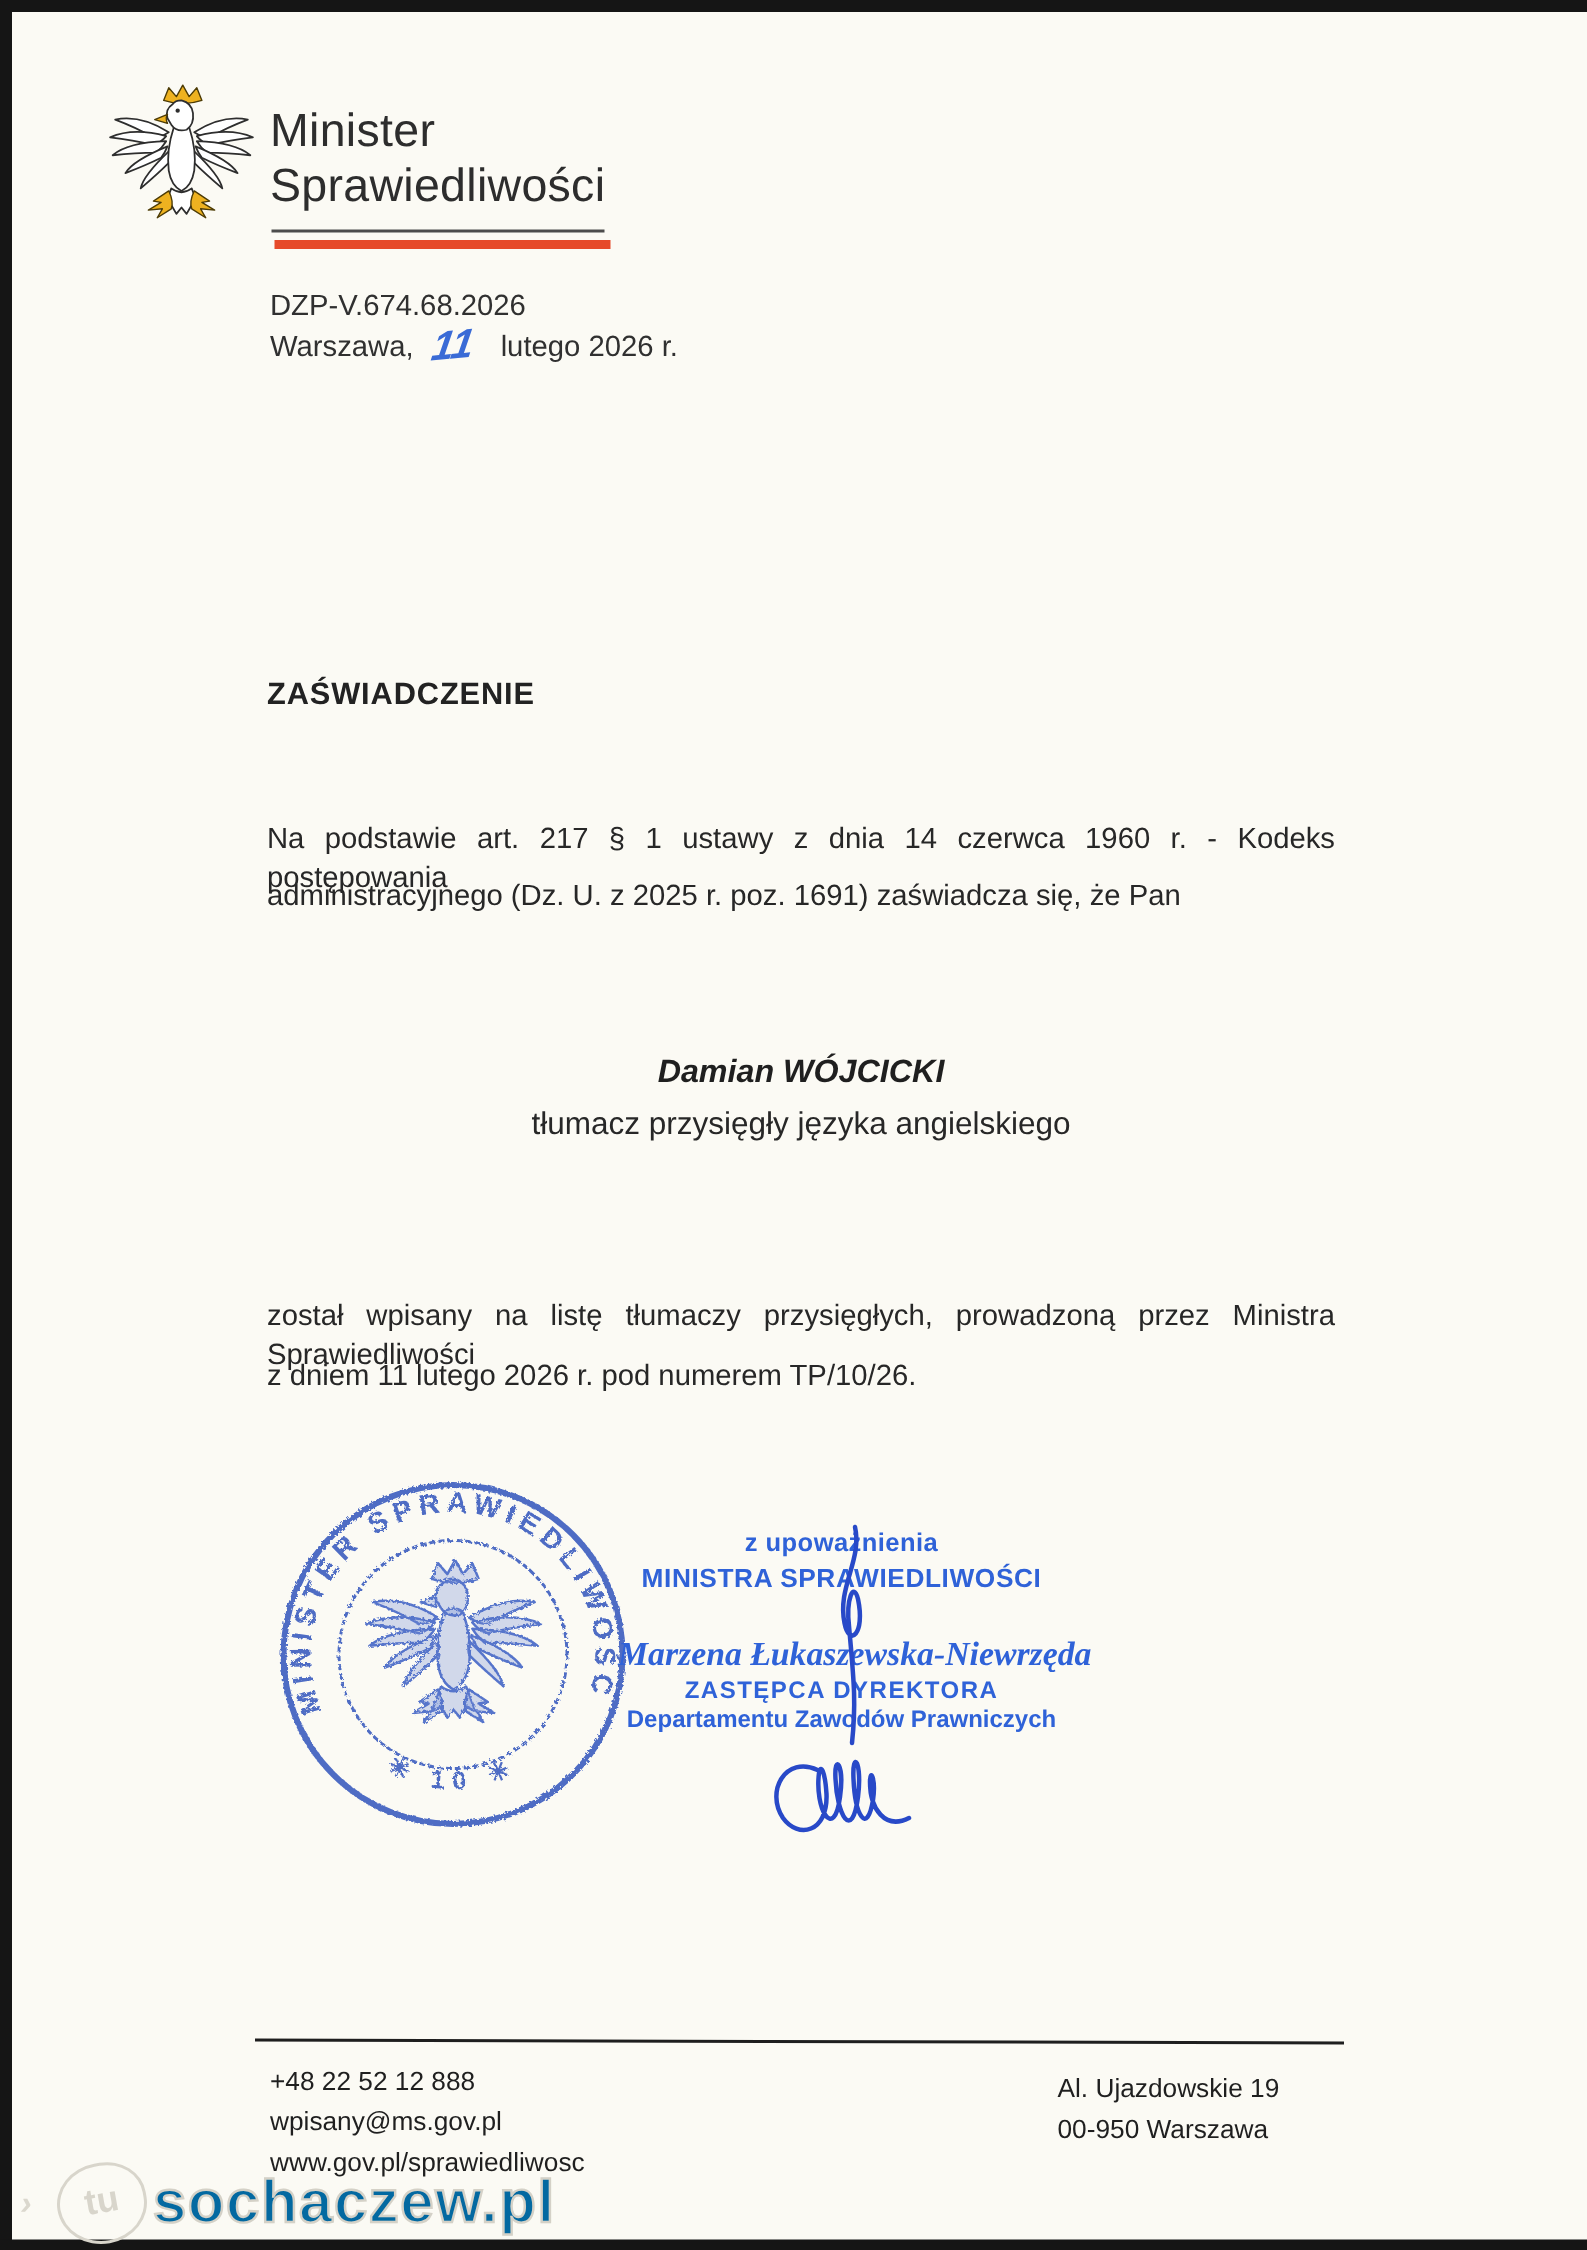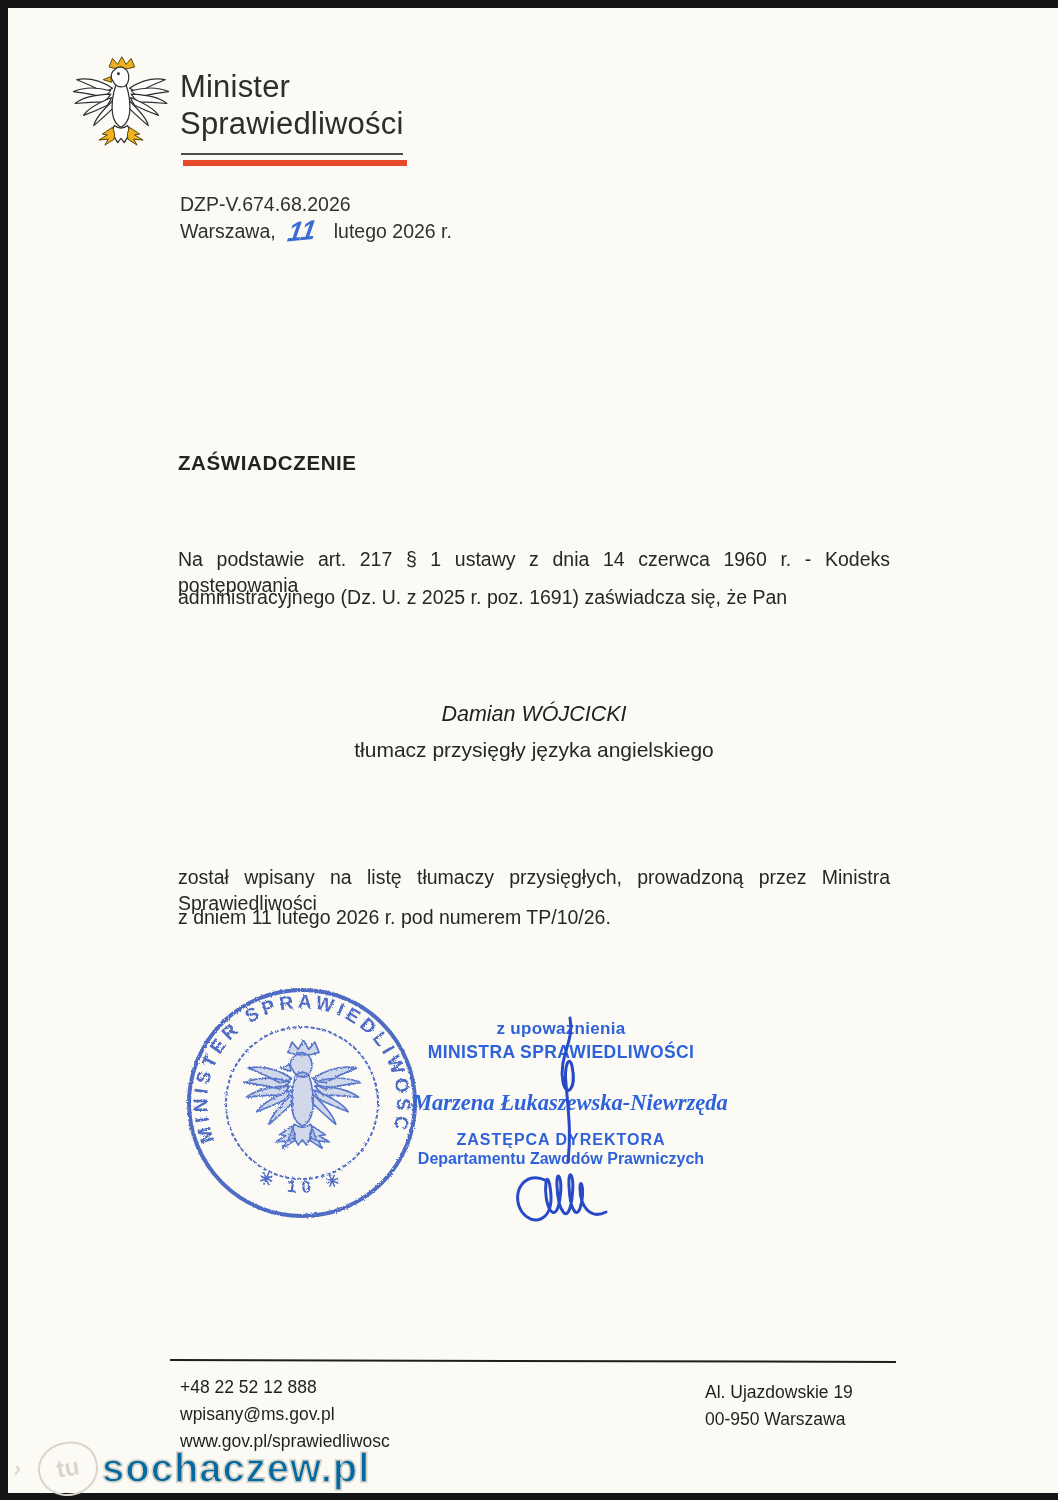--- a/index.html
+++ b/index.html
@@ -31,33 +31,33 @@
     font-size:20.5px;font-weight:600;letter-spacing:.6px;color:#222;}
 
   .para{position:absolute;left:178px;width:712px;font-size:19.5px;color:#272727;}
   .para-1{top:546px;}
   .para-2{top:864px;}
   .para .ln{display:block;height:38px;line-height:26px;}
   .para-2 .ln{height:40px;}
   .ln-just{text-align:justify;text-align-last:justify;}
 
   .person-block{position:absolute;left:178px;top:702px;width:712px;text-align:center;}
-  .person-name{font-size:21.5px;font-weight:400;font-style:italic;color:#1f1f1f;}
+  .person-name{font-size:21.5px;font-weight:700;font-style:italic;color:#1f1f1f;}
   .person-role{margin-top:11px;font-size:21px;color:#272727;}
 
   
   .round-stamp{position:absolute;left:182px;top:983px;width:240px;height:240px;opacity:.92;}
   .round-stamp text{fill:#4060c0;font-family:"Liberation Sans",sans-serif;font-weight:700;}
 
   
   .auth-block{position:absolute;left:412px;top:1019px;width:298px;text-align:center;color:#2f62d8;}
   .auth-l1{font-size:17px;font-weight:700;letter-spacing:.3px;}
   .auth-l2{font-size:17.5px;font-weight:700;letter-spacing:.4px;margin-top:3px;}
   .auth-name{margin-top:27px;font-family:"Liberation Serif",serif;font-style:italic;font-weight:700;font-size:22.5px;white-space:nowrap;}
-  .auth-title{margin-top:15px;font-size:16px;font-weight:700;letter-spacing:1px;}
+  .auth-title{margin-top:3px;font-size:16px;font-weight:700;letter-spacing:1px;}
   .auth-dept{margin-top:1px;font-size:16px;font-weight:700;}
 
   .signature{position:absolute;left:498px;top:1010px;width:140px;height:245px;}
 
   
   .footer-rule{position:absolute;left:170px;top:1360px;width:726px;height:2px;background:#1e1e1e;transform:rotate(.15deg);}
   .footer-left{position:absolute;left:180px;top:1374px;font-size:17.5px;line-height:27px;color:#1f1f1f;}
   .footer-right{position:absolute;left:705px;top:1379px;font-size:17.5px;line-height:27px;color:#1f1f1f;}
 
   

